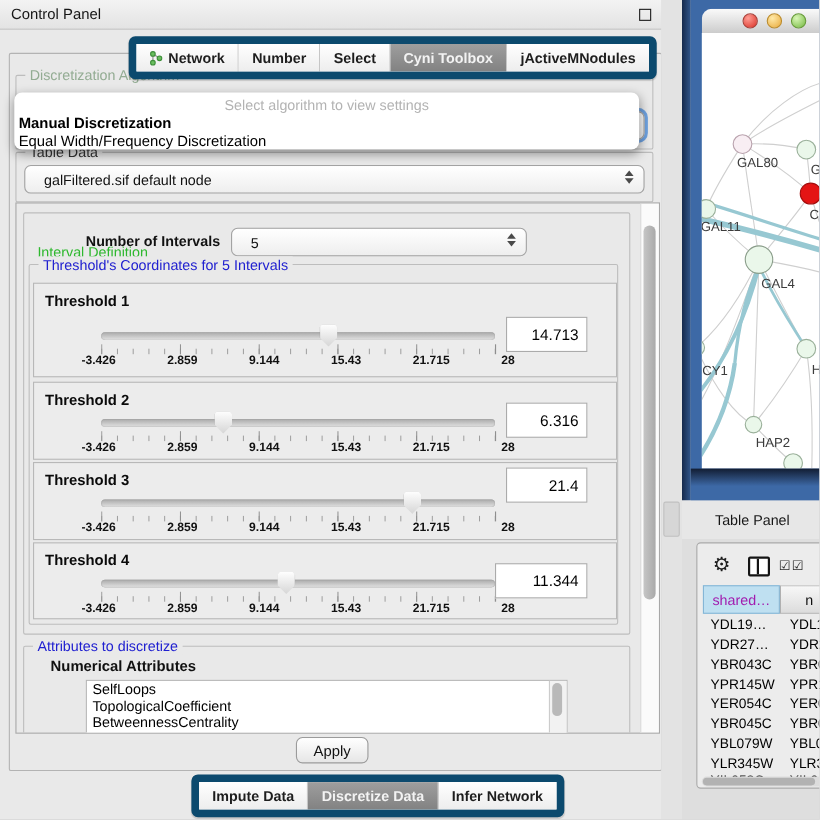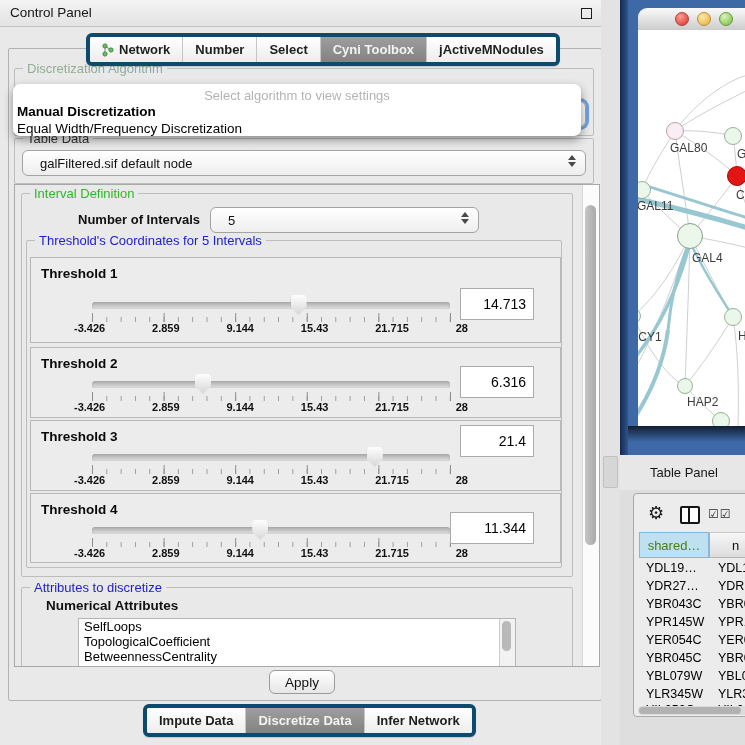--- a/index.html
+++ b/index.html
@@ -5,34 +5,34 @@
   html,body{margin:0;padding:0;background:#cfcfcf;}
   .app{position:relative;width:745px;height:745px;overflow:hidden;background:#e9e9e9;
        font-family:"Liberation Sans",sans-serif;color:#111;}
   
   .titlebar{position:absolute;left:0;top:0;width:620px;height:26px;
     background:linear-gradient(#f3f3f3,#e3e3e3);border-bottom:1px solid #c2c2c2;}
   .titlebar .wtitle{position:absolute;left:10px;top:5px;font-size:13.5px;color:#161616;}
   .float-btn{position:absolute;right:28px;top:8px;width:9px;height:9px;border:1.6px solid #1c1c1c;}
   .close-btn{position:absolute;right:6px;top:4px;font-size:14px;font-weight:700;color:#1c1c1c;}
   
-  .segbar{position:absolute;display:flex;height:25px;border:4px solid #0c4a6e;border-radius:6px;
-    overflow:hidden;background:#fff;box-shadow:0 1px 1px rgba(0,0,0,.15);z-index:30;}
+  .segbar{position:absolute;display:flex;height:25px;border:7px solid #0c4a6e;border-radius:6px;
+    overflow:hidden;background:#fff;box-shadow:0 1px 1px rgba(0,0,0,.15);z-index:30;margin-left:31px;}
   .seg{display:flex;align-items:center;gap:5px;padding:0 12px;font-size:13px;font-weight:700;
     color:#1e1e1e;background:linear-gradient(#ffffff,#ededed);border-right:1px solid #c6c6c6;white-space:nowrap;}
   .seg:last-child{border-right:none;}
   .seg.sel{background:linear-gradient(#9e9e9e,#828282);color:#f3f3f3;}
   .topbar{left:86px;top:33px;}
   .botbar{left:143px;top:704px;}
   
   .content{position:absolute;left:8px;top:48px;width:592px;height:651px;border:1px solid #b3b3b3;
     border-radius:2px;background:#e9e9e9;}
   .groupbox{position:absolute;border:1px solid #bdbdbd;border-radius:2px;}
   .grouptitle{position:absolute;top:-8px;left:8px;background:#e9e9e9;padding:0 4px;font-size:13px;}
-  .t-green{color:#2eb82e;}
+  .t-green{color:#2eb82e;margin-top:36px;}
   .t-blue{color:#2020d0;}
   .t-dim{color:#93ac93;}
   .t-dark{color:#333;}
   
   .combo{position:absolute;height:26px;border:1px solid #a3a3a3;border-radius:6px;
     background:linear-gradient(#ffffff,#eeeeee);display:flex;align-items:center;
     font-size:13px;padding-left:17px;box-sizing:border-box;}
   .combo .arrows{position:absolute;right:9px;top:4px;display:flex;flex-direction:column;gap:2px;}
   .combo .arrows i{display:block;width:0;height:0;border-left:4px solid transparent;border-right:4px solid transparent;}
   .combo .arrows i.up{border-bottom:5px solid #4a4a4a;}
@@ -99,21 +99,21 @@
   .tp-body{position:absolute;left:620px;top:490px;width:125px;height:255px;background:#dedede;}
   .tp-box{position:absolute;left:13px;top:3px;width:118px;height:222px;background:#ececec;
     border:1px solid #a9a9a9;border-radius:4px;overflow:hidden;}
   .gear{position:absolute;left:14px;top:8px;font-size:18px;color:#1d1d1d;}
   .colicon{position:absolute;left:46px;top:12px;width:16px;height:14px;border:2px solid #141414;
     border-radius:2px;background:#fff;}
   .colicon i{position:absolute;left:6px;top:0;bottom:0;width:2px;background:#141414;}
   .cbicons{position:absolute;left:74px;top:13px;font-size:12px;color:#2a2a2a;letter-spacing:1px;}
   .th1{position:absolute;left:5px;top:38px;width:70px;height:26px;background:#bfe0f1;
     border:1px solid #85b6d6;box-sizing:border-box;font-size:13px;display:flex;align-items:center;
-    justify-content:center;color:#4d7c0f;}
+    justify-content:center;color:#a21caf;}
   .th2{position:absolute;left:75px;top:38px;width:43px;height:26px;background:linear-gradient(#f7f7f7,#dcdcdc);
     border-top:1px solid #c9c9c9;border-bottom:1px solid #b5b5b5;border-left:1px solid #b0b0b0;
     box-sizing:border-box;font-size:13px;display:flex;align-items:center;padding-left:22px;color:#111;overflow:hidden;}
   .trow{position:absolute;left:5px;width:113px;height:18px;font-size:12.5px;color:#000;overflow:hidden;}
   .trow .c1{position:absolute;left:7px;top:1px;}
   .trow .c2{position:absolute;left:79px;top:1px;white-space:nowrap;}
   .hsb{position:absolute;left:4px;top:212px;width:110px;height:9px;background:#dcdcdc;border-radius:5px;}
   .hsb .hth{position:absolute;left:1px;top:1px;width:102px;height:7px;border-radius:4px;background:#b2b2b2;}
   
   .nticon{display:inline-block;width:12px;height:14px;position:relative;}

